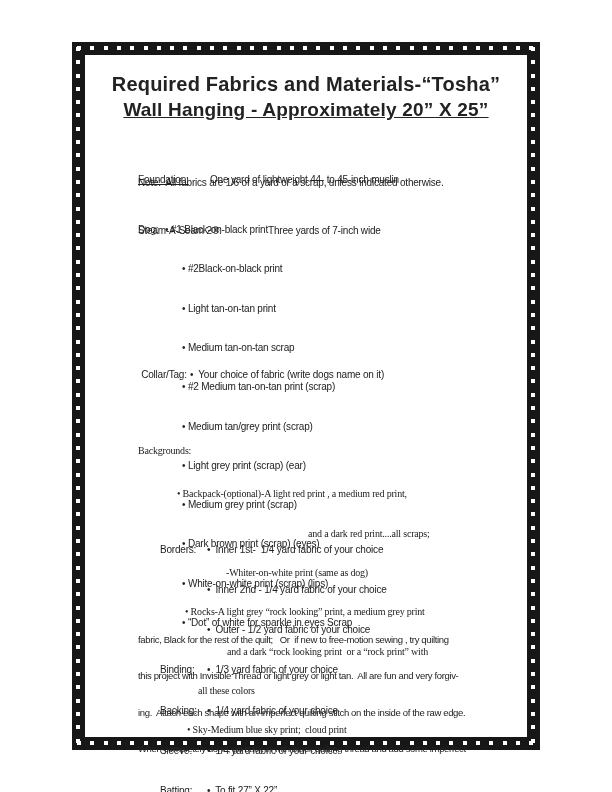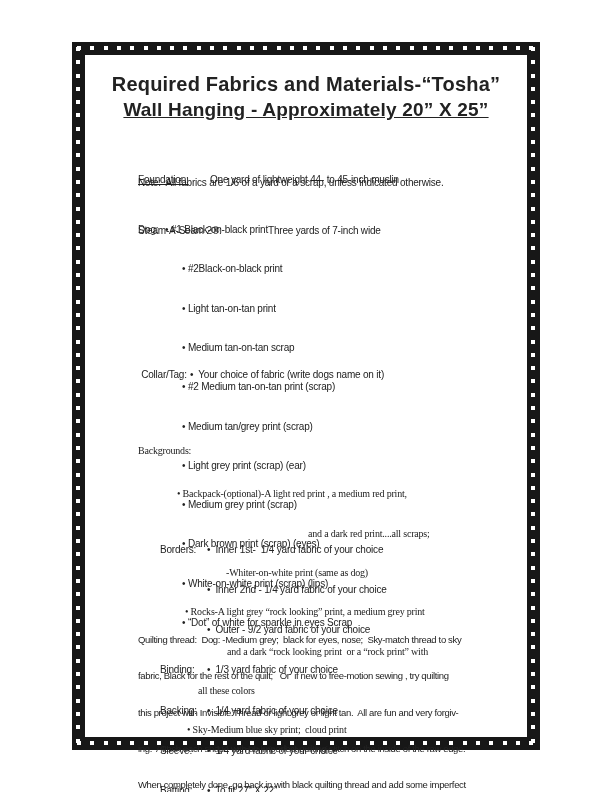--- a/index.html
+++ b/index.html
@@ -119,28 +119,27 @@
   <div class="pl130"><span>-Whiter-on-white print (same as dog)</span></div>
   <div class="pl47"><span class="bl">Rocks-A light grey “rock looking” print, a medium grey print</span></div>
   <div class="pl89"><span>and a dark “rock looking print  or a “rock print” with</span></div>
   <div class="pl92"><span>all these colors</span></div>
   <div class="pl49"><span class="bl">Sky-Medium blue sky print;  cloud print</span></div>
 </div>
 
 <div class="sec borders">
   <div><span class="lbl w47">Borders:</span><span class="bl2">Inner 1st-  1/4 yard fabric of your choice</span></div>
   <div><span class="lbl w47"></span><span class="bl2">Inner 2nd - 1/4 yard fabric of your choice</span></div>
-  <div><span class="lbl w47"></span><span class="bl2">Outer - 9/2 yard fabric of your choice</span></div>
+  <div><span class="lbl w47"></span><span class="bl2">Outer - 1/2 yard fabric of your choice</span></div>
   <div><span class="lbl w47">Binding:</span><span class="bl2">1/3 yard fabric of your choice</span></div>
   <div><span class="lbl w47">Backing:</span><span class="bl2">1/4 yard fabric of your choice</span></div>
   <div><span class="lbl w47">Sleeve:</span><span class="bl2">1/4 yard fabric of your choice</span></div>
   <div><span class="lbl w47">Batting:</span><span class="bl2">To fit 27” X 22”</span></div>
 </div>
 
 <div class="sec quilting">
-  <div>Quilting thread:  Dog: -Medium grey;  black for eyes, nose;  Sky-match thread to sky</div>
   <div>fabric, Black for the rest of the quilt;   Or  if new to free-motion sewing , try quilting</div>
   <div>this project with Invisible Thread or light grey or light tan.  All are fun and very forgiv-</div>
   <div>ing.  Attach each shape with an imperfect quilting stitch on the inside of the raw edge.</div>
   <div>When completely done, go back in with black quilting thread and add some imperfect</div>
   
   
 </div>
 
 </body></html>

